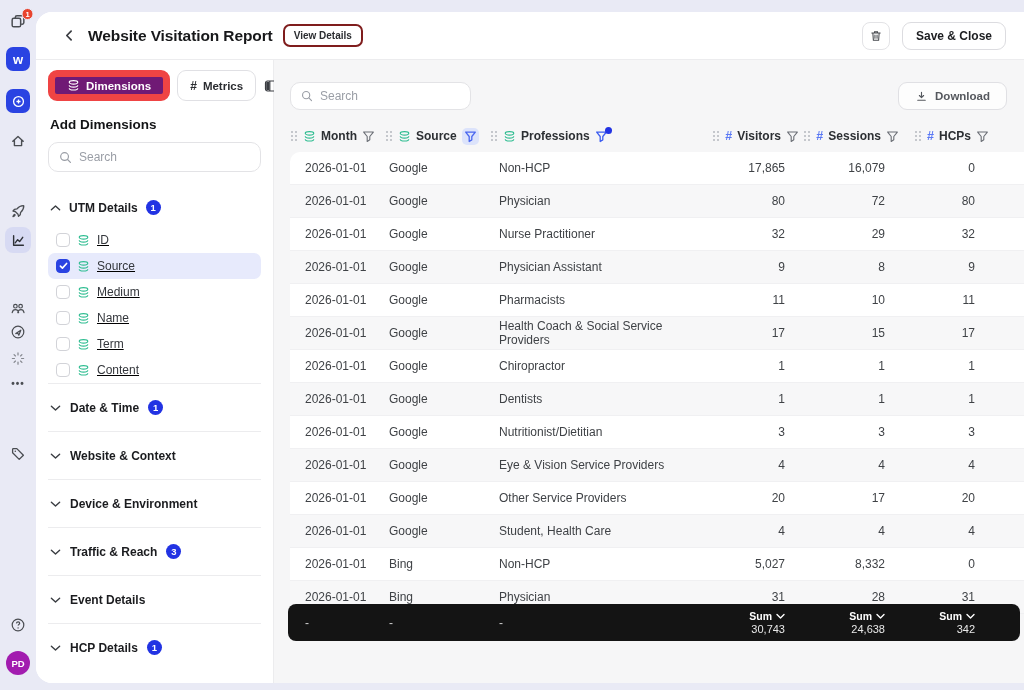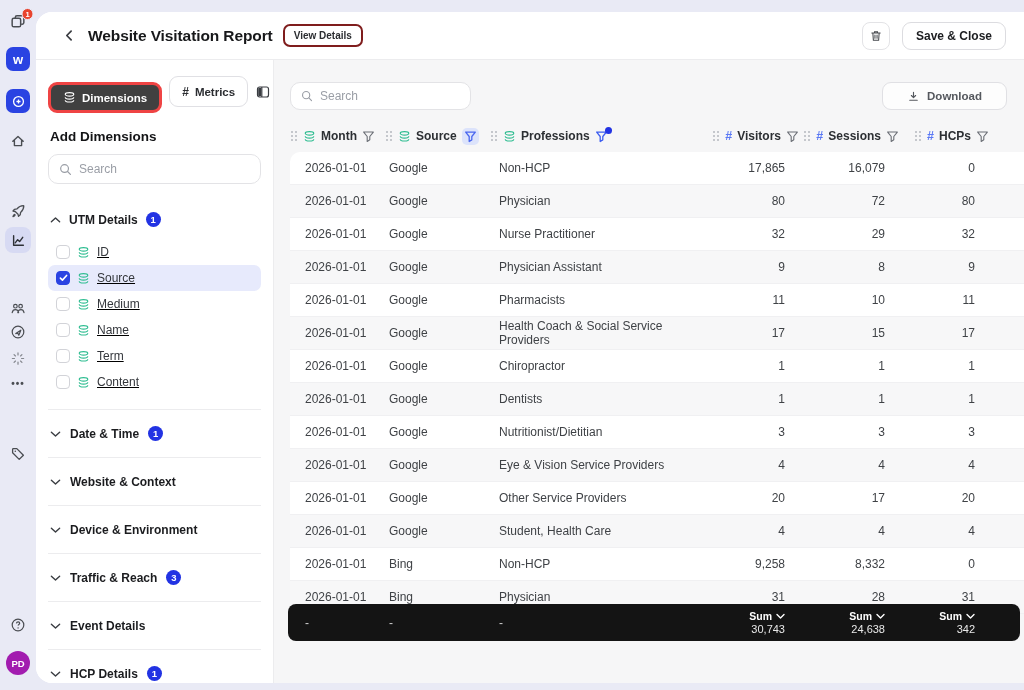--- a/index.html
+++ b/index.html
@@ -27,21 +27,21 @@
   .top-spacer { flex:1; }
   .trash-btn { width:28px; height:28px; border:1px solid #e3e3e6; border-radius:8px; background:#fff; display:flex; align-items:center; justify-content:center; color:#45484d; cursor:pointer; }
   .save-btn { margin-left:12px; font-size:12px; font-weight:700; color:#1c1d20; border:1px solid #dcdce0; border-radius:9px; padding:6px 13px; background:#fff; cursor:pointer; }
 
   .body-wrap { display:flex; height:calc(100% - 48px); }
 
   
   .panel { width:238px; border-right:1px solid #ececee; background:#fff; padding:10px 12px 0 12px; flex:none; }
   .tabs { display:flex; align-items:center; gap:7px; }
   .tab { display:flex; align-items:center; gap:6px; height:31px; padding:0 12px; border-radius:9px; font-size:11.5px; font-weight:700; cursor:pointer; }
-  .tab.active { background:#404040; color:#fff; border:3px solid #ef4444;margin-top:12px; }
+  .tab.active { background:#701a75; color:#fff; border:7px solid #ef4444; }
   .tab.ghost { background:#fff; color:#2b2d31; border:1px solid #e0e0e4; }
   .collapse-btn { margin-left:auto; color:#3a3d42; cursor:pointer; }
   .panel-h { margin:16px 2px 10px; font-size:13.5px; font-weight:700; color:#131416; }
   .search-box { display:flex; align-items:center; gap:7px; height:30px; border:1px solid #e3e3e6; border-radius:10px; padding:0 10px; background:#fff; color:#9a9ea6; }
   .search-box input { border:0; outline:0; width:100%; font-size:12px; color:#33363b; font-family:inherit; background:transparent; }
   .search-box input::placeholder { color:#9a9ea6; }
 
   .sec-head { display:flex; align-items:center; gap:8px; margin:28px 2px 0; cursor:pointer; }
   .sec-label { font-size:12px; font-weight:700; color:#1b1c1f; }
   .badge { min-width:15px; height:15px; border-radius:8px; background:#2233e3; color:#fff; font-size:9.5px; font-weight:700; display:inline-flex; align-items:center; justify-content:center; padding:0 3px; }
@@ -49,29 +49,29 @@
 
   .dim-list { margin-top:12px;text-decoration:underline; }
   .dim-item { display:flex; align-items:center; gap:7px; height:26px; padding:0 6px 0 8px; border-radius:7px; cursor:pointer; }
   .dim-item.selected { background:#e7eafc; }
   .cbx { width:14px; height:14px; border:1.4px solid #d2d3d8; border-radius:4px; background:#fff; flex:none; display:flex; align-items:center; justify-content:center; }
   .cbx.checked { background:#2a43e2; border-color:#2a43e2; }
   .dim-item .lyr { color:#2fbd91; }
   .dim-label { font-size:12px; color:#34373c; }
 
   .acc { display:flex; align-items:center; gap:9px; height:48px; border-top:1px solid #ececee; cursor:pointer; padding:0 2px; }
-  .acc-wrap { margin-top:14px; }
+  .acc-wrap { }
 
   
   .main { flex:1; background:#f6f6f7; position:relative; }
   .toolbar { display:flex; align-items:flex-start; padding:22px 17px 0 16px; }
   .tb-search { width:181px; height:28px; border:1px solid #e3e3e6; border-radius:10px; background:#fff; display:flex; align-items:center; gap:7px; padding:0 10px; color:#9a9ea6; }
   .tb-search input { border:0; outline:0; width:100%; font-size:12px; font-family:inherit; background:transparent; color:#33363b; }
   .tb-search input::placeholder { color:#9a9ea6; }
-  .dl-btn { margin-left:auto; display:flex; align-items:center; gap:7px; height:28px; padding:0 24px; border:1px solid #e0e0e4; border-radius:9px; background:#fdfdfd; font-size:11.5px; font-weight:700; color:#55585e; cursor:pointer; }
+  .dl-btn { margin-left:auto; display:flex; align-items:center; gap:7px; height:28px; padding:0 16px; border:1px solid #e0e0e4; border-radius:9px; background:#fdfdfd; font-size:11.5px; font-weight:700; color:#55585e; cursor:pointer; }
 
   .thead { display:flex; margin:10px 9px 0 16px; height:32px; align-items:center; }
   .hc { display:flex; align-items:center; gap:5px; }
   .hc .lbl { font-size:12px; font-weight:700; color:#2c2f33; }
   .drag { color:#b9bcc2; cursor:grab; }
   .lyr { color:#2fbd91; }
   .hashg { color:#5b79f4; font-weight:700; font-size:12.5px; }
   .funnel { color:#6b6f76; cursor:pointer; position:relative; }
   .funnel.on { color:#4a67ef; background:#dce3fb; border-radius:5px; padding:2px; }
   .funnel.dot { color:#3d5ef0; }
@@ -639,21 +639,21 @@
             <div class="td td-source">Google</div>
             <div class="td td-profession">Student, Health Care</div>
             <div class="td td-visitors">4</div>
             <div class="td td-sessions">4</div>
             <div class="td td-hcps">4</div>
           </div>
           <div class="trow">
             <div class="td td-month">2026-01-01</div>
             <div class="td td-source">Bing</div>
             <div class="td td-profession">Non-HCP</div>
-            <div class="td td-visitors">9,258</div>
+            <div class="td td-visitors">5,027</div>
             <div class="td td-sessions">8,332</div>
             <div class="td td-hcps">0</div>
           </div>
           <div class="trow alt">
             <div class="td td-month">2026-01-01</div>
             <div class="td td-source">Bing</div>
             <div class="td td-profession">Physician</div>
             <div class="td td-visitors">31</div>
             <div class="td td-sessions">28</div>
             <div class="td td-hcps">31</div>

